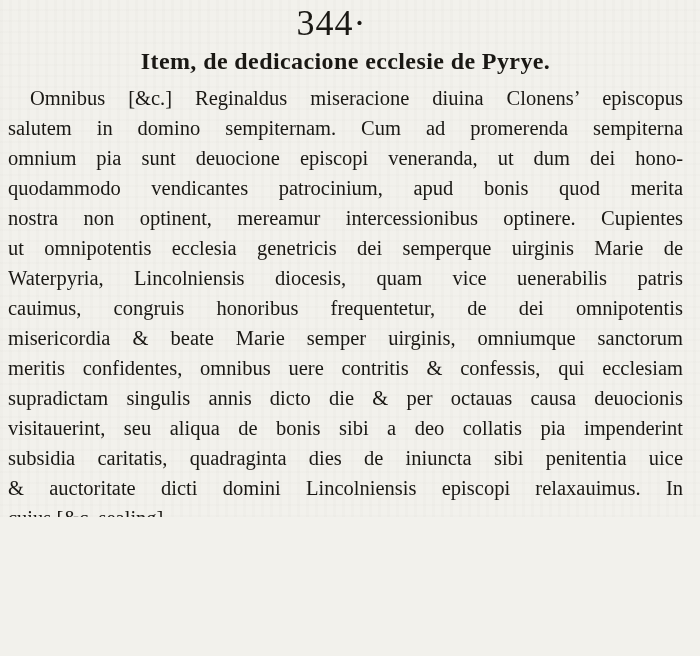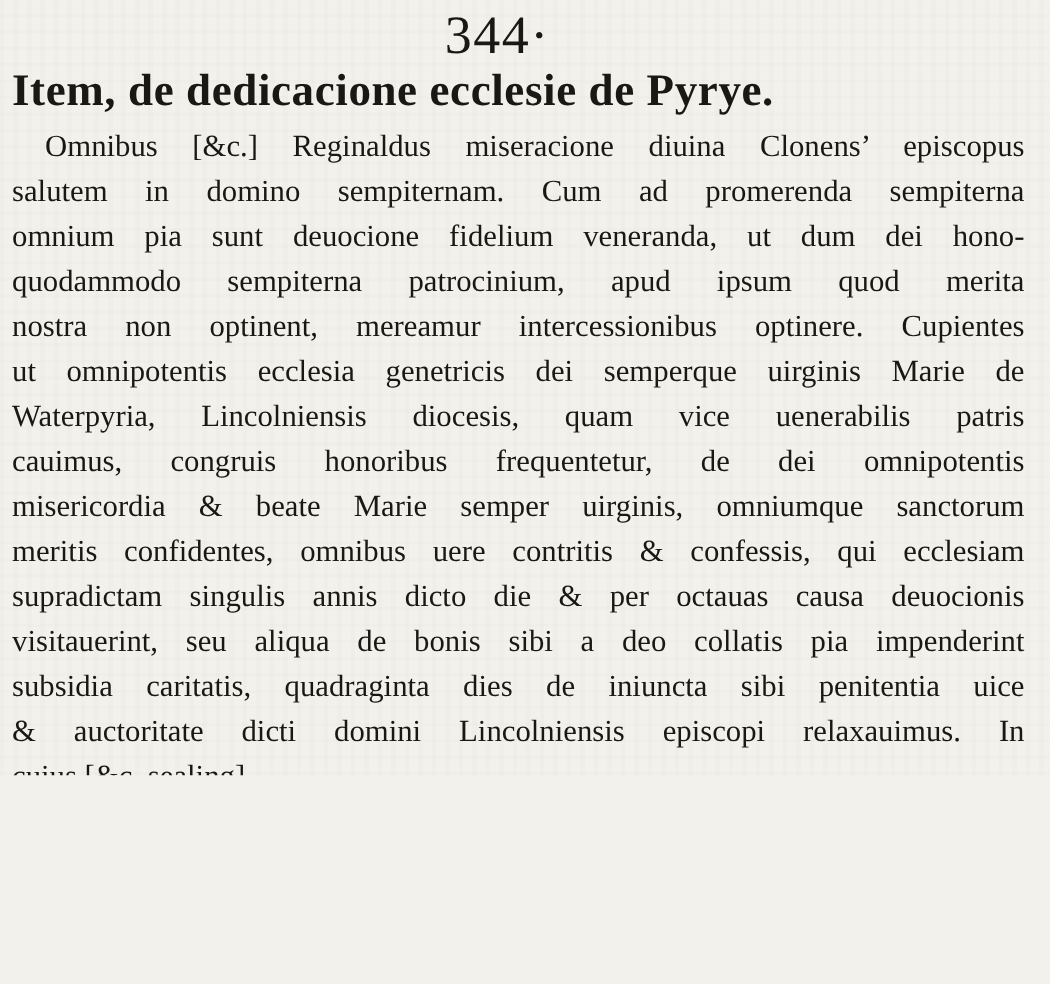--- a/index.html
+++ b/index.html
@@ -23,22 +23,22 @@
   }
   .page-number {
     text-align: center;
     font-size: 36px;
     line-height: 36px;
     letter-spacing: 1px;
     transform: translateX(-14px);
   }
   .heading {
     margin: 7px 0 0 0;
-    text-align: left;
-    font-size: 30px;
+    text-align: center;
+    font-size: 24px;
     line-height: 26px;
     font-weight: bold;
     letter-spacing: 0.4px;
   }
   .body-text {
     margin-top: 9px;
     font-size: 20.5px;
     font-family: Liberation Serif, serif;
   }
   .bline {
@@ -58,22 +58,22 @@
 </style>
 </head>
 <body>
 
 <div class="page">
   <div class="page-number">344·</div>
   <h1 class="heading">Item, de dedicacione ecclesie de Pyrye.</h1>
   <div class="body-text">
     <div class="bline first">Omnibus [&amp;c.] Reginaldus miseracione diuina Clonens’ episcopus</div>
     <div class="bline">salutem in domino sempiternam.  Cum ad promerenda sempiterna</div>
-    <div class="bline">omnium pia sunt deuocione fidelium veneranda, ut dum dei hono-</div>
-    <div class="bline">quodammodo sempiterna patrocinium, apud ipsum quod merita</div>
+    <div class="bline">omnium pia sunt deuocione episcopi veneranda, ut dum dei hono-</div>
+    <div class="bline">quodammodo vendicantes patrocinium, apud bonis quod merita</div>
     <div class="bline">nostra non optinent, mereamur intercessionibus optinere.  Cupientes</div>
     <div class="bline">ut omnipotentis ecclesia genetricis dei semperque uirginis Marie de</div>
     <div class="bline">Waterpyria, Lincolniensis diocesis, quam vice uenerabilis patris</div>
     <div class="bline">cauimus, congruis honoribus frequentetur, de dei omnipotentis</div>
     <div class="bline">misericordia &amp; beate Marie semper uirginis, omniumque sanctorum</div>
     <div class="bline">meritis confidentes, omnibus uere contritis &amp; confessis, qui ecclesiam</div>
     <div class="bline">supradictam singulis annis dicto die &amp; per octauas causa deuocionis</div>
     <div class="bline">visitauerint, seu aliqua de bonis sibi a deo collatis pia impenderint</div>
     <div class="bline">subsidia caritatis, quadraginta dies de iniuncta sibi penitentia uice</div>
     <div class="bline">&amp; auctoritate dicti domini Lincolniensis episcopi relaxauimus.  In</div>

